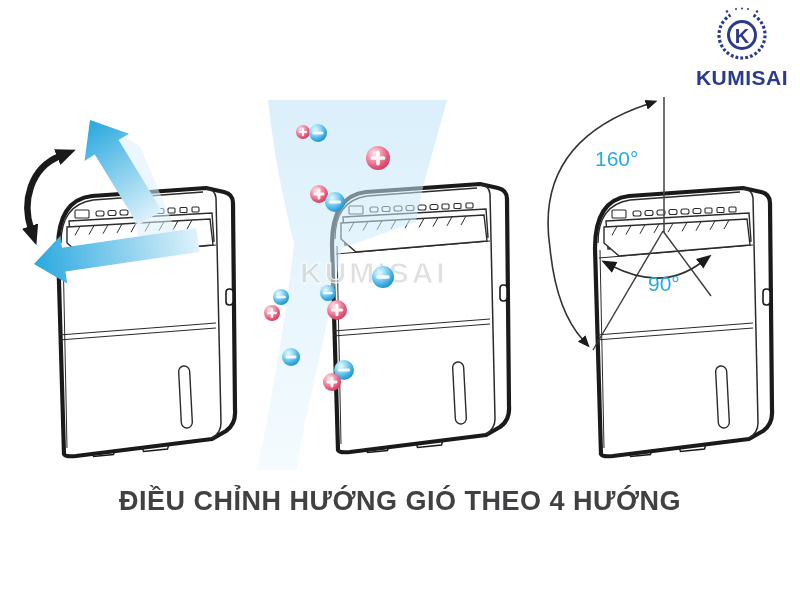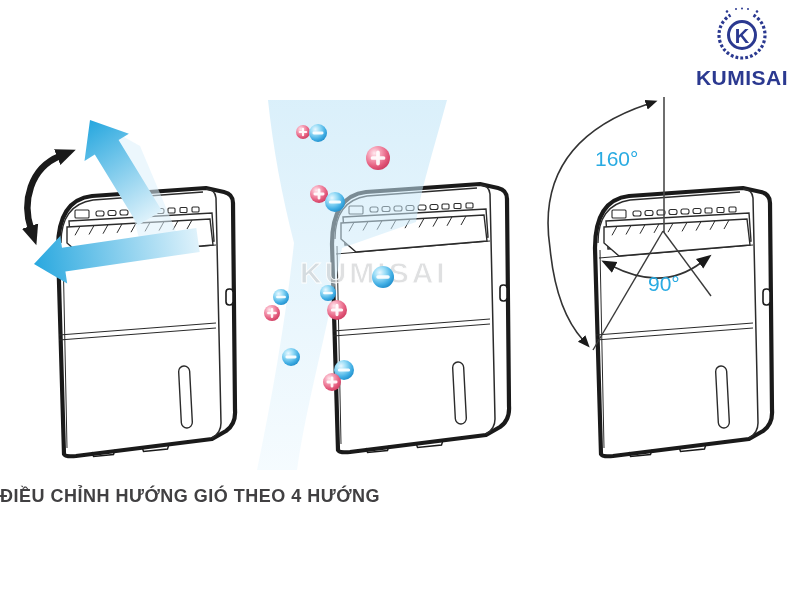--- a/index.html
+++ b/index.html
@@ -1,20 +1,20 @@
 <!DOCTYPE html>
 <html><head>
 <meta charset="utf-8">
 <style>
   html,body{margin:0;padding:0;background:#fff;}
   #stage{position:relative;width:800px;height:600px;background:#fff;overflow:hidden;
          font-family:"Liberation Sans", sans-serif;}
   #art{position:absolute;left:0;top:0;}
-  #caption{position:absolute;left:0;top:486px;width:800px;
-           font-size:18px;font-weight:bold;letter-spacing:.5px;color:#414042;}
+  #caption{position:absolute;left:0;top:486px;width:800px;text-align:center;
+           font-size:27px;font-weight:bold;letter-spacing:.5px;color:#414042;}
   #logo{position:absolute;left:677px;top:6px;width:130px;text-align:center;}
   #logo .word{font-size:21px;font-weight:800;letter-spacing:.5px;color:#2B3990;margin-top:-2px;}
   .wm{font-weight:bold;}
 </style>
 </head>
 <body>
 
 <div id="stage">
 
 <svg id="art" width="800" height="600" viewBox="0 0 800 600">

